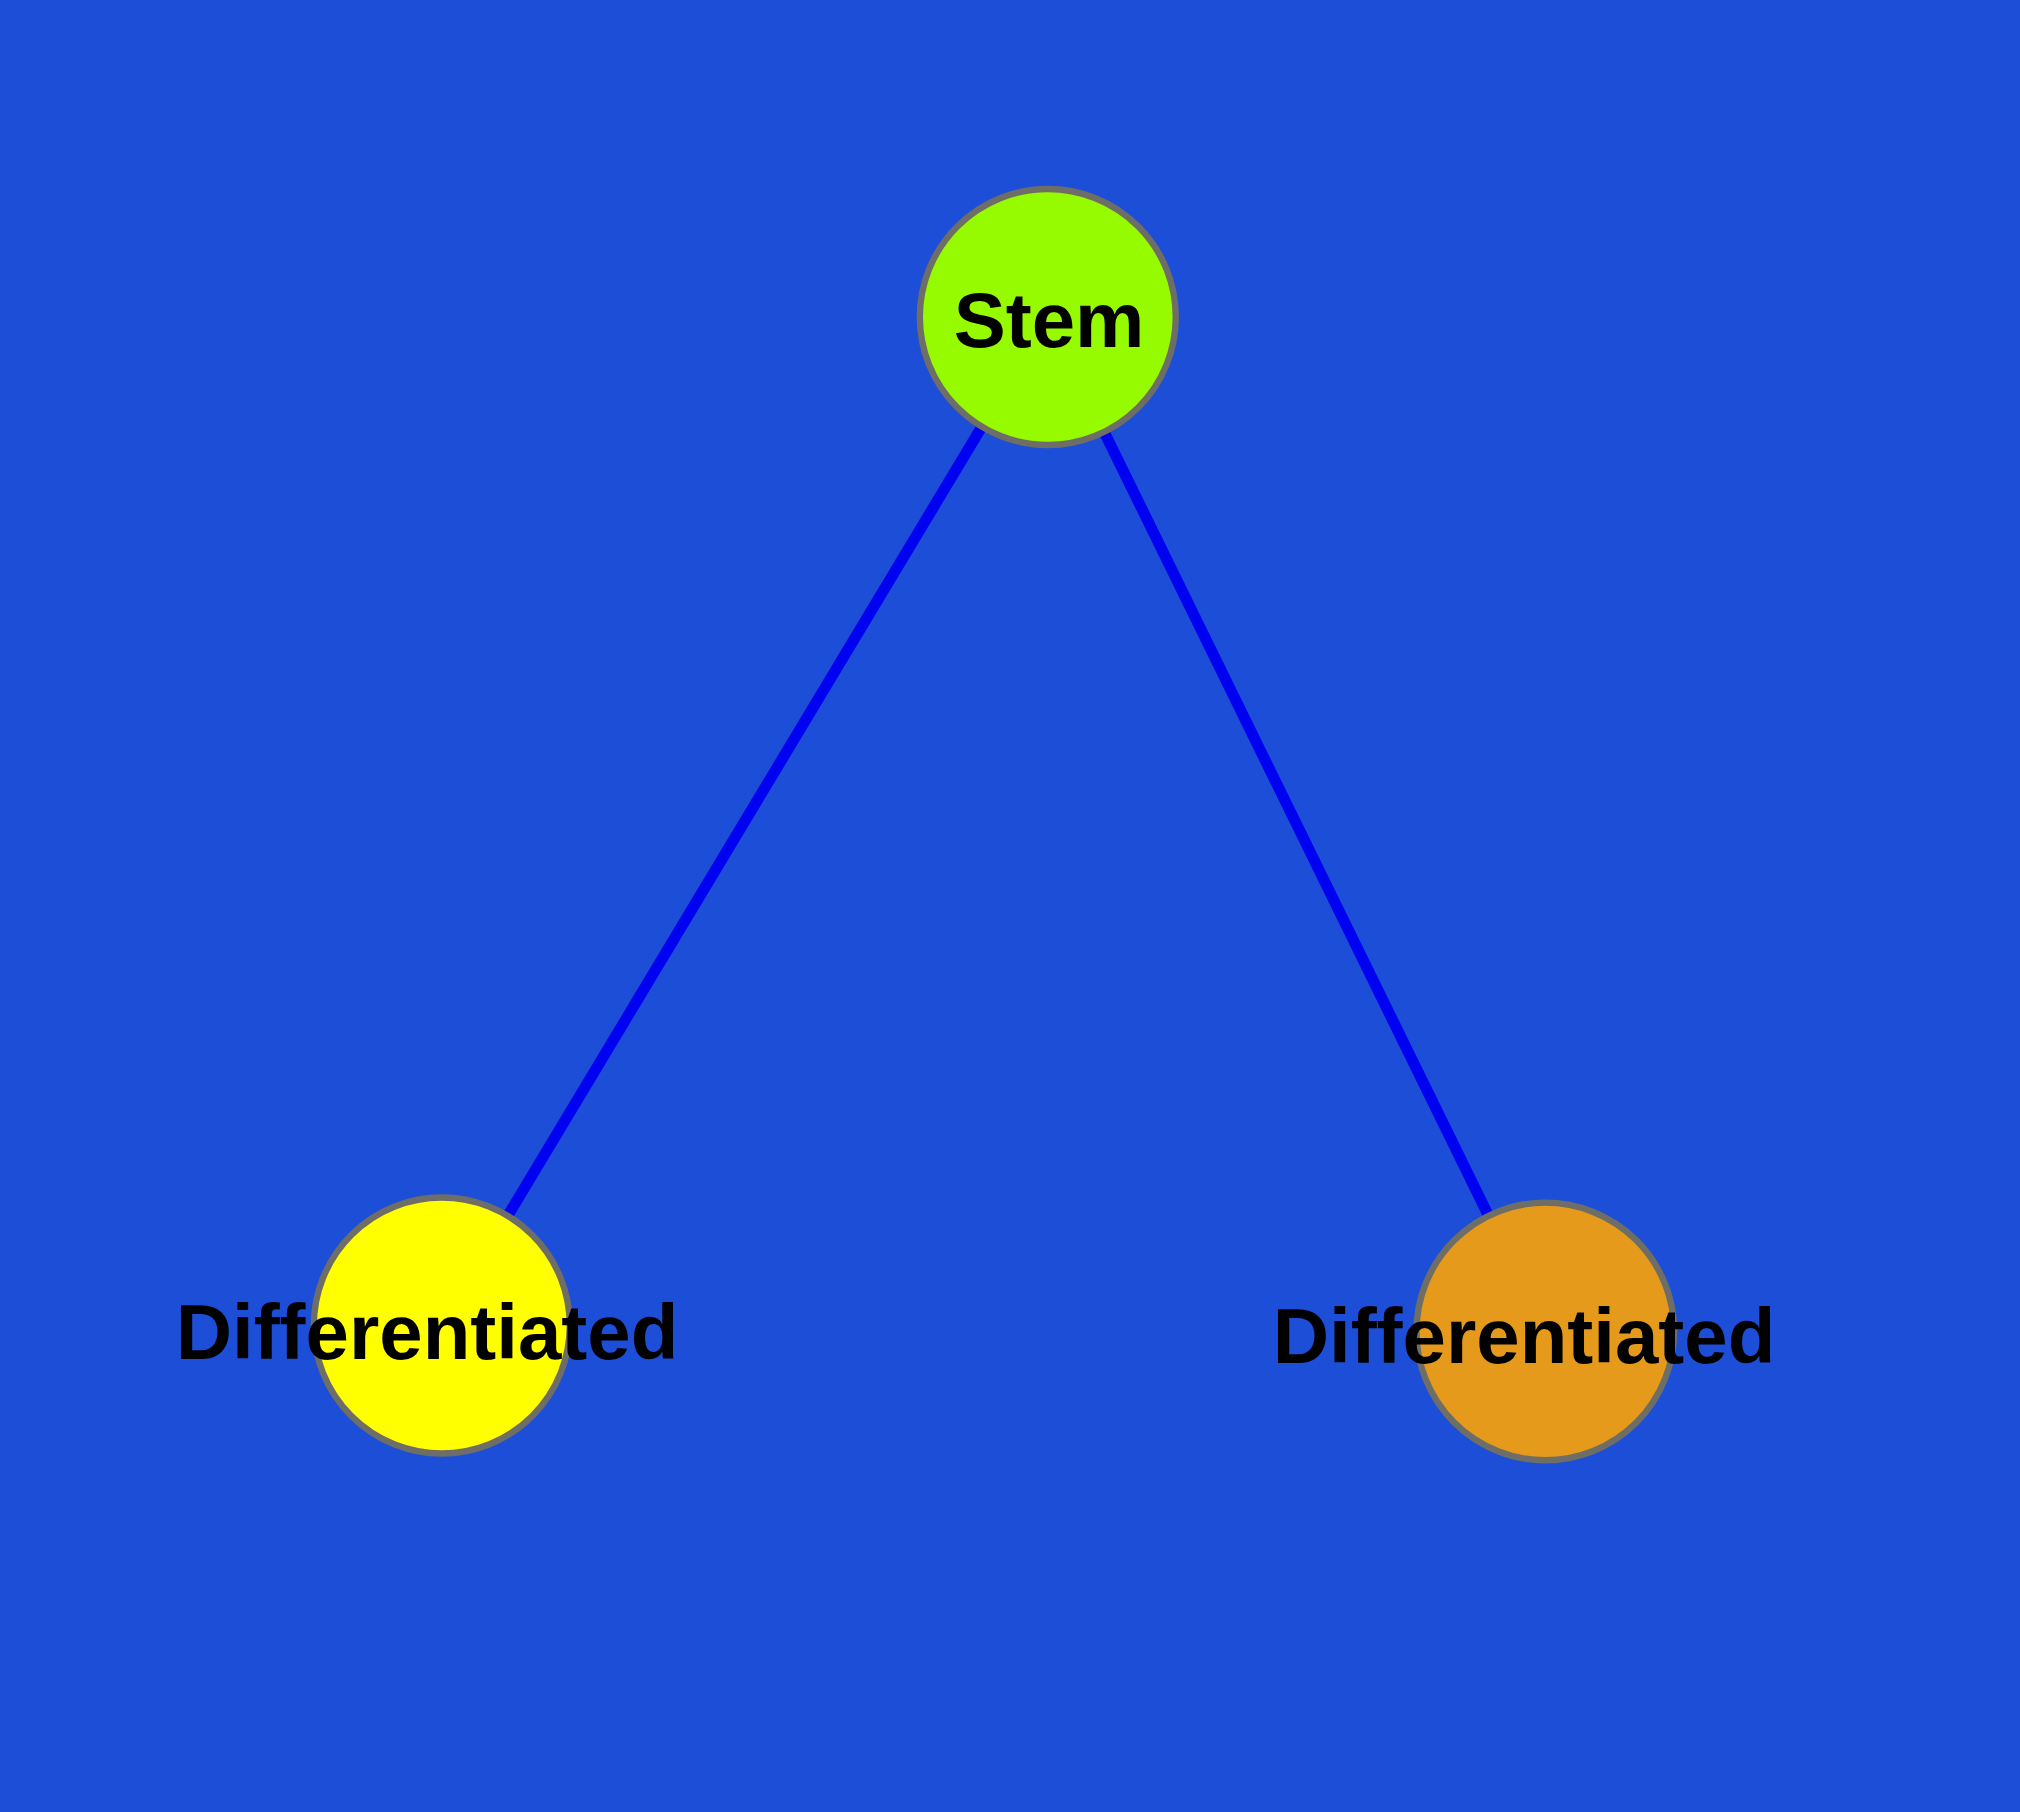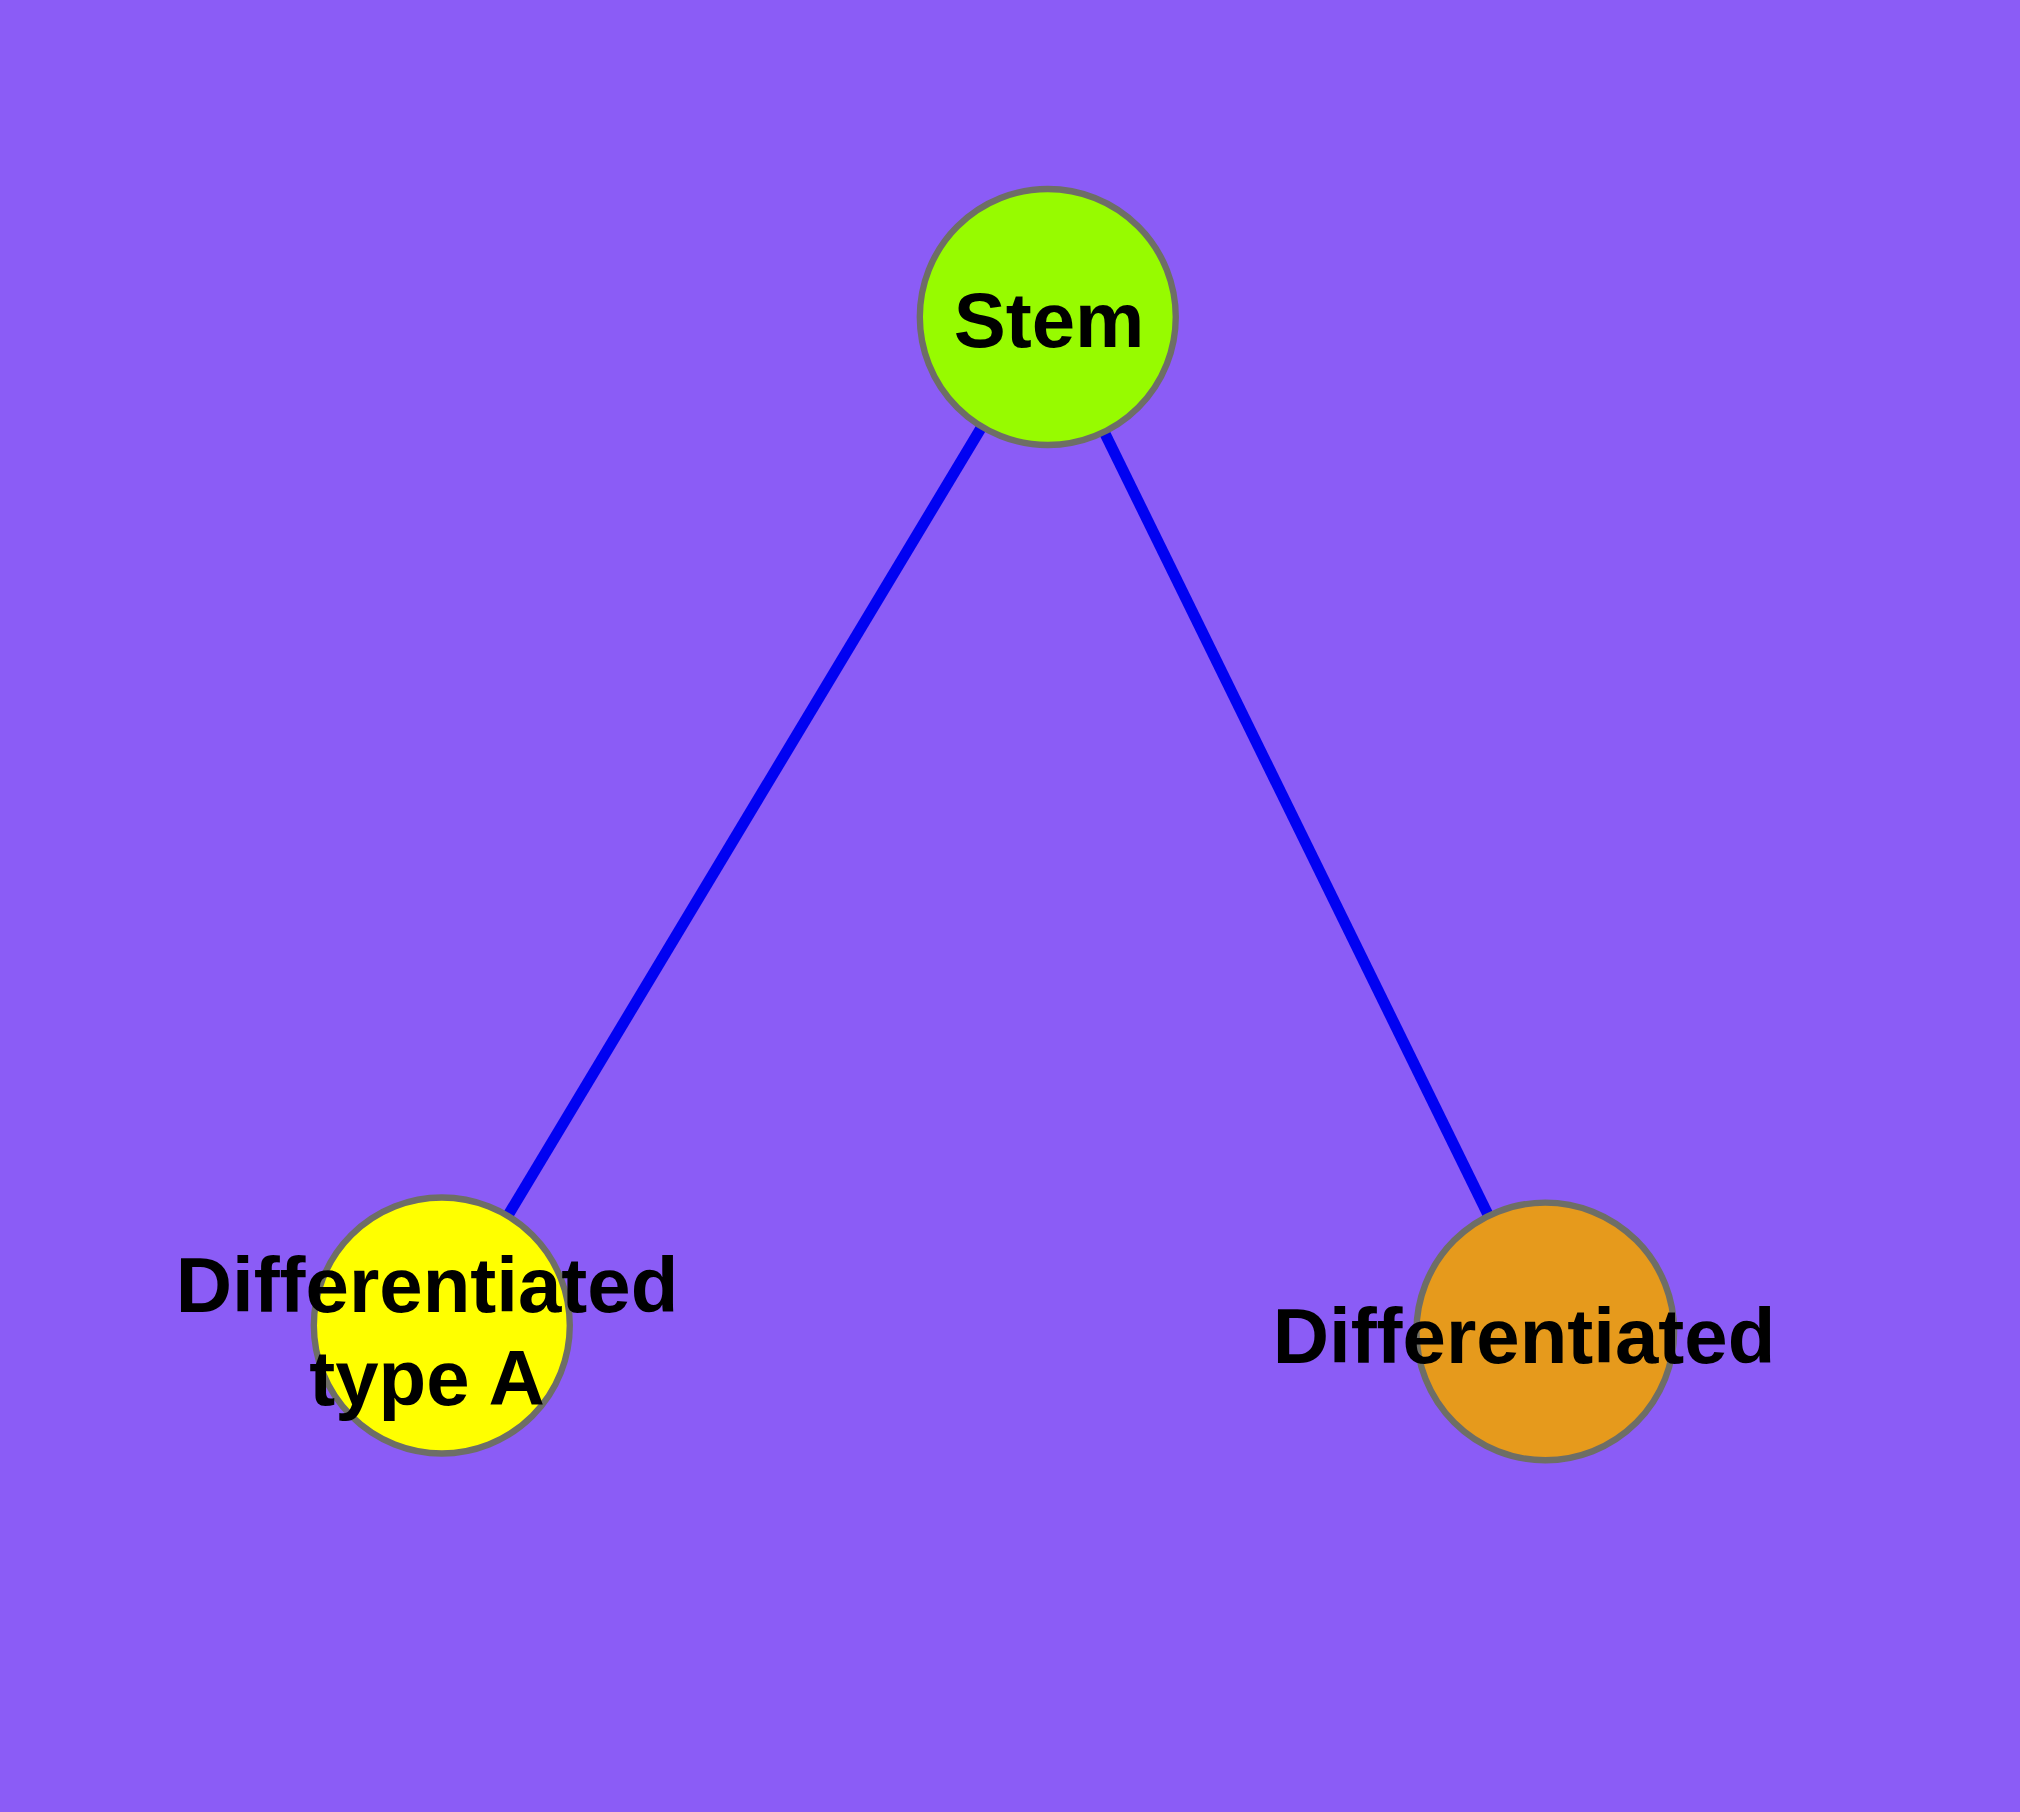--- a/index.html
+++ b/index.html
@@ -35,42 +35,41 @@
     white-space: nowrap;
     font-weight: bold;
     font-size: 78px;
     line-height: 93px;
     letter-spacing: 0;
   }
 </style>
 </head>
 <body>
 
-<div class="canvas" style="background: #8b5cf6; text-decoration: underline;">
+<div class="canvas" style="background: #1d4ed8; text-decoration: underline;">
 
   <svg class="graph-svg" viewBox="0 0 2384 2138" xmlns="http://www.w3.org/2000/svg">
 
     <line class="edge" x1="1236" y1="374" x2="521" y2="1564" stroke="#0101f2"></line>
 
     <line class="edge" x1="1236" y1="374" x2="1823" y2="1571" stroke="#0101f2"></line>
 
     <circle class="node-circle" cx="1236" cy="374" r="151" fill="#97fb00" stroke="#6e6e66"></circle>
 
     <circle class="node-circle" cx="521" cy="1564" r="151" fill="#ffff00" stroke="#6e6e66"></circle>
 
     <circle class="node-circle" cx="1823" cy="1571" r="152" fill="#e69a1c" stroke="#6e6e66"></circle>
   </svg>
 
   <div class="node-label" style="left: 1049px; top: 320px; color: rgb(0, 0, 0);">
     <div>Stem</div>
   </div>
 
   <div class="node-label" style="left: 427px; top: 1332px; color: rgb(0, 0, 0);">
     <div>Differentiated</div>
-    <div>type A</div>
   </div>
 
   <div class="node-label" style="left: 1524px; top: 1336px; color: rgb(0, 0, 0);">
     <div>Differentiated</div>
   </div>
 
 </div>
 
 
 </body></html>

